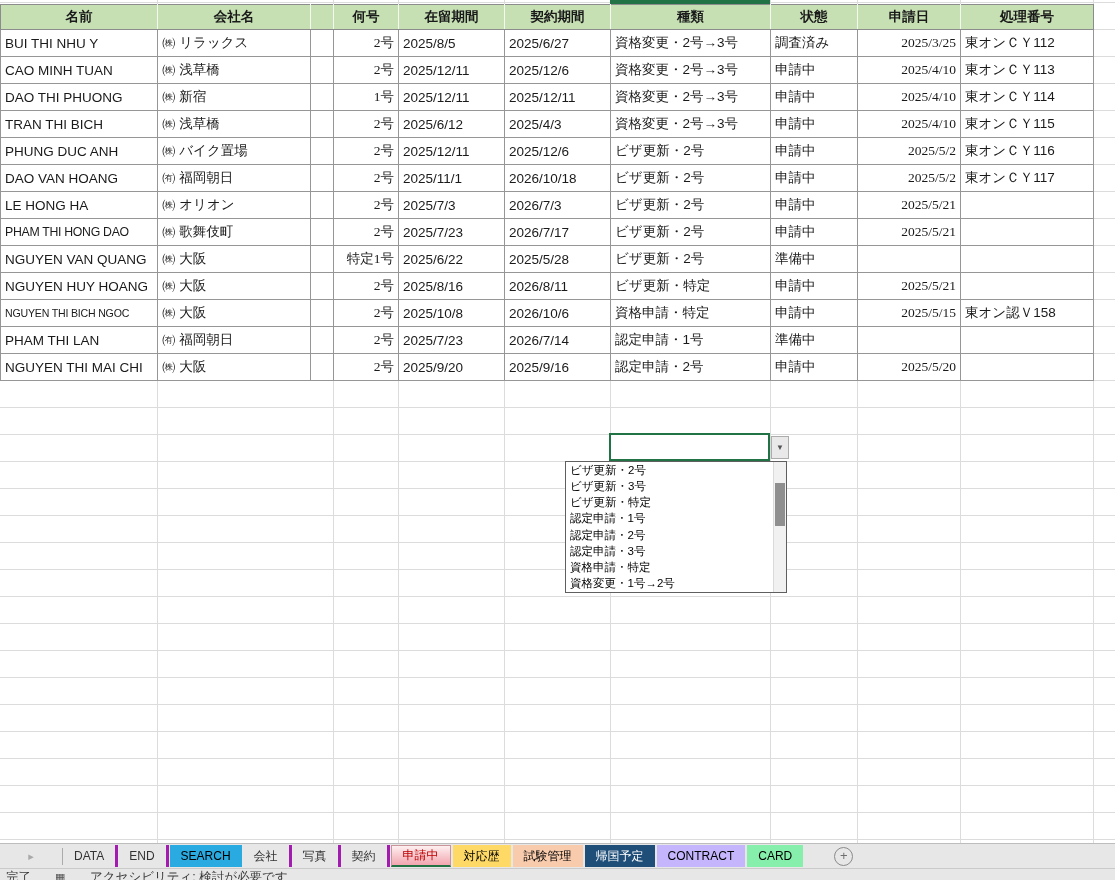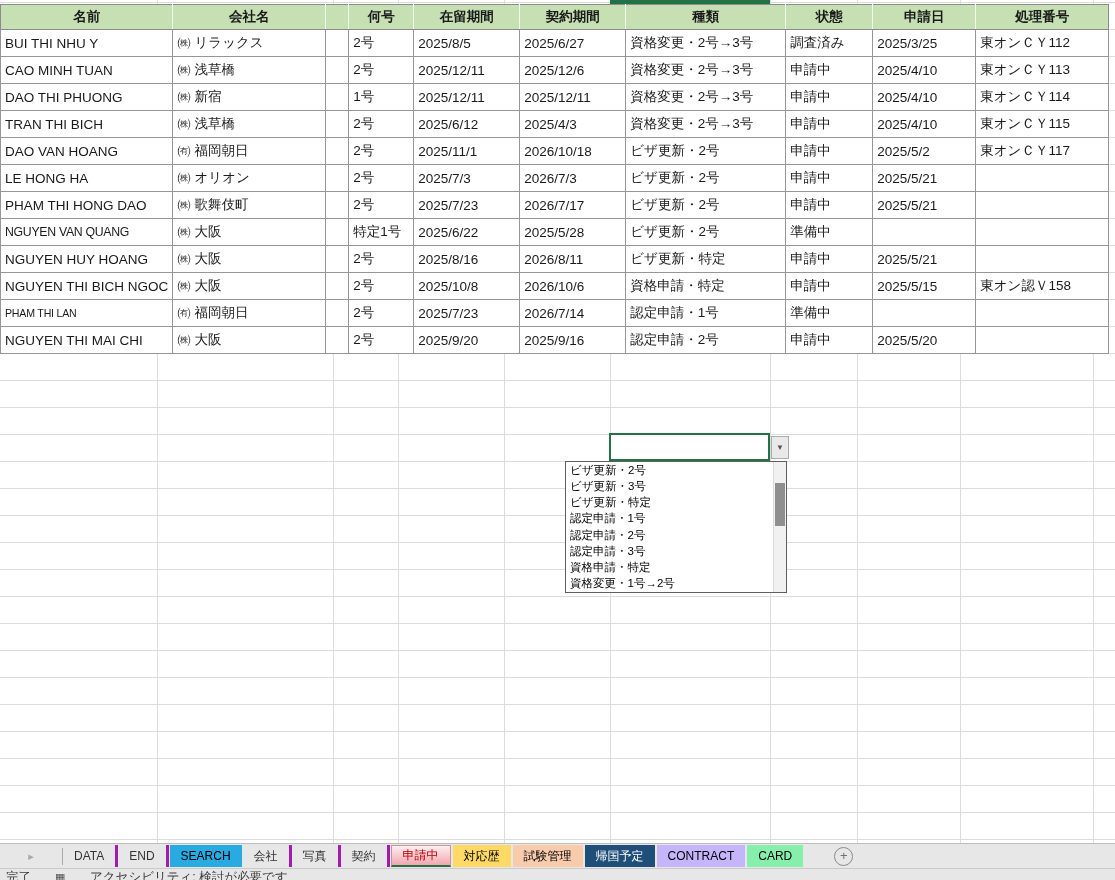--- a/index.html
+++ b/index.html
@@ -42,21 +42,21 @@
     border-left:1px solid #F4F9EF;border-right:1px solid #F4F9EF;
     padding:0;white-space:nowrap;overflow:hidden;
   }
   .data-table th:first-child{border-left:1px solid #8C8C8C;}
   .data-table th:last-child{border-right:1px solid #8C8C8C;}
   .data-table td{
     height:26px;border:1px solid #969696;background:#fff;
     font-size:13.5px;padding:0 4px;white-space:nowrap;overflow:hidden;vertical-align:middle;
   }
   .c-name{font-size:13px;}
-  .c-center{text-align:left;}
+  .c-center{text-align:right;font-family:Liberation Serif, serif;}
   .c-spacer{padding:0;}
   .data-table tbody tr:nth-child(8) .c-name{font-size:12.3px;letter-spacing:-.3px;}
   .data-table tbody tr:nth-child(11) .c-name{font-size:10.6px;letter-spacing:-.2px;}
 
   
   .sel-cell{position:absolute;left:609px;top:433px;width:161px;height:28px;border:2px solid #217346;background:#fff;box-sizing:border-box;}
   .dd-btn{
     position:absolute;left:771px;top:436px;width:18px;height:23px;box-sizing:border-box;
     background:#E9E9E9;border:1px solid #ACACAC;display:flex;align-items:center;justify-content:center;
     font-size:8px;color:#555;
@@ -173,20 +173,32 @@
           <td class="c-spacer"></td>
           <td class="c-center">2号</td>
           <td>2025/6/12</td>
           <td>2025/4/3</td>
           <td>資格変更・2号→3号</td>
           <td>申請中</td>
           <td class="c-center">2025/4/10</td>
           <td>東オンＣＹ115</td>
         </tr>
         <tr>
+          <td class="c-name">PHUNG DUC ANH</td>
+          <td>㈱ バイク置場</td>
+          <td class="c-spacer"></td>
+          <td class="c-center">2号</td>
+          <td>2025/12/11</td>
+          <td>2025/12/6</td>
+          <td>ビザ更新・2号</td>
+          <td>申請中</td>
+          <td class="c-center">2025/5/2</td>
+          <td>東オンＣＹ116</td>
+        </tr>
+        <tr>
           <td class="c-name">DAO VAN HOANG</td>
           <td>㈲ 福岡朝日</td>
           <td class="c-spacer"></td>
           <td class="c-center">2号</td>
           <td>2025/11/1</td>
           <td>2026/10/18</td>
           <td>ビザ更新・2号</td>
           <td>申請中</td>
           <td class="c-center">2025/5/2</td>
           <td>東オンＣＹ117</td>

